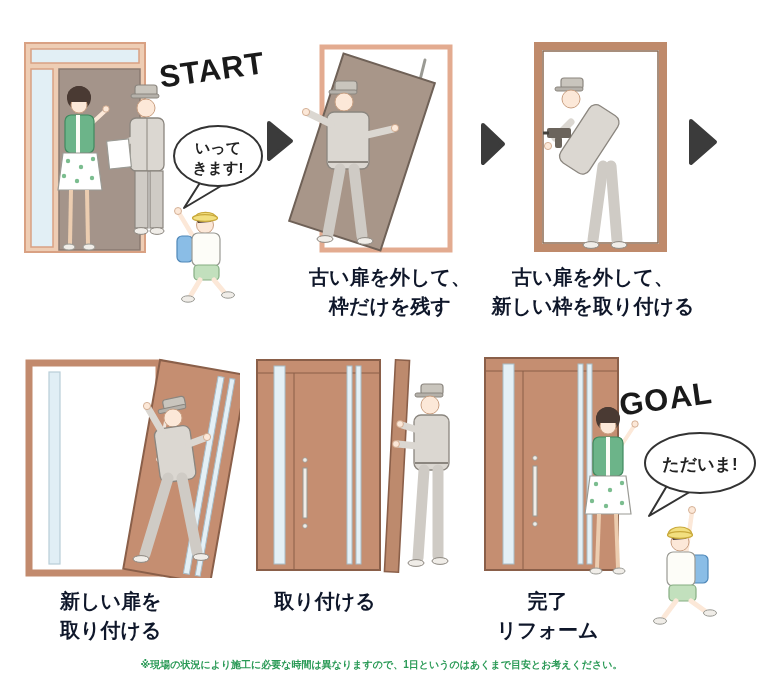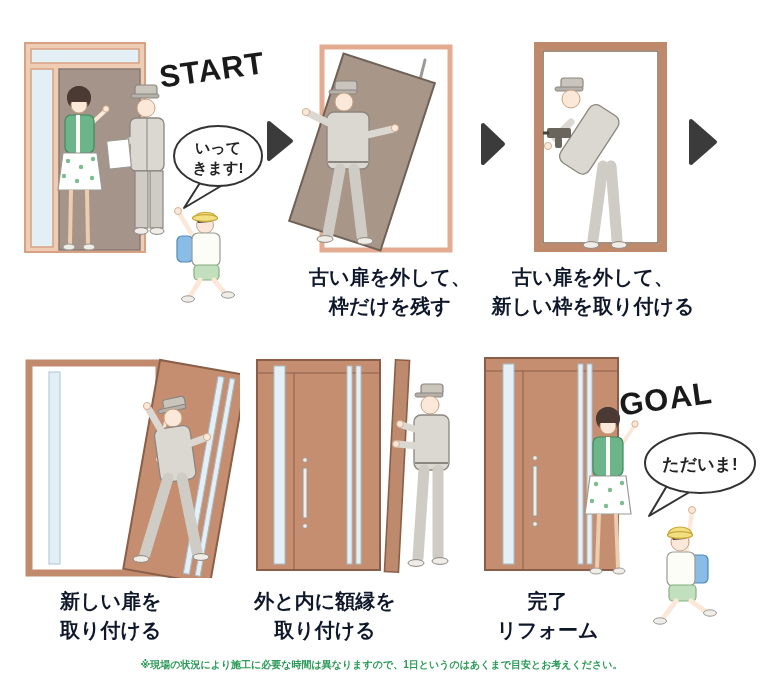--- a/index.html
+++ b/index.html
@@ -218,21 +218,20 @@
       <circle cx="150" cy="68" r="3.4" fill="#fce8d8" stroke="#caa183" stroke-width="0.8"></circle>
       <line x1="167" y1="90" x2="148" y2="88" stroke="#dbd7d1" stroke-width="7" stroke-linecap="round"></line>
       <circle cx="146" cy="88" r="3.4" fill="#fce8d8" stroke="#caa183" stroke-width="0.8"></circle>
       <path d="M174,114 L168,202" stroke="#cfcbc5" stroke-width="11" stroke-linecap="round"></path>
       <path d="M188,114 L188,200" stroke="#cfcbc5" stroke-width="11" stroke-linecap="round"></path>
       <ellipse cx="166" cy="207" rx="8" ry="3.4" fill="#f0ede8" stroke="#8b867f" stroke-width="1"></ellipse>
       <ellipse cx="190" cy="205" rx="8" ry="3.4" fill="#f0ede8" stroke="#8b867f" stroke-width="1"></ellipse>
     </g>
   </svg>
   <div class="caption" style="left:245px;top:587px;width:160px">
-    <div>外と内に額縁を</div>
     <div>取り付ける</div>
   </div>
 
   <svg class="panel" style="left:483px;top:356px" width="280" height="292" viewBox="0 0 280 292">
     <g>
       <rect x="2" y="2" width="133" height="212" fill="#c58e71" stroke="#8a5f49" stroke-width="2"></rect>
       <line x1="2" y1="15" x2="135" y2="15" stroke="#8a5f49" stroke-width="1"></line>
       <line x1="40" y1="15" x2="40" y2="214" stroke="#8a5f49" stroke-width="1"></line>
       <rect x="20" y="8" width="11" height="200" fill="#e4f0f6" stroke="#a8bdc8" stroke-width="1"></rect>
       <rect x="95" y="8" width="5" height="200" fill="#e4f0f6" stroke="#a8bdc8" stroke-width="1"></rect>

